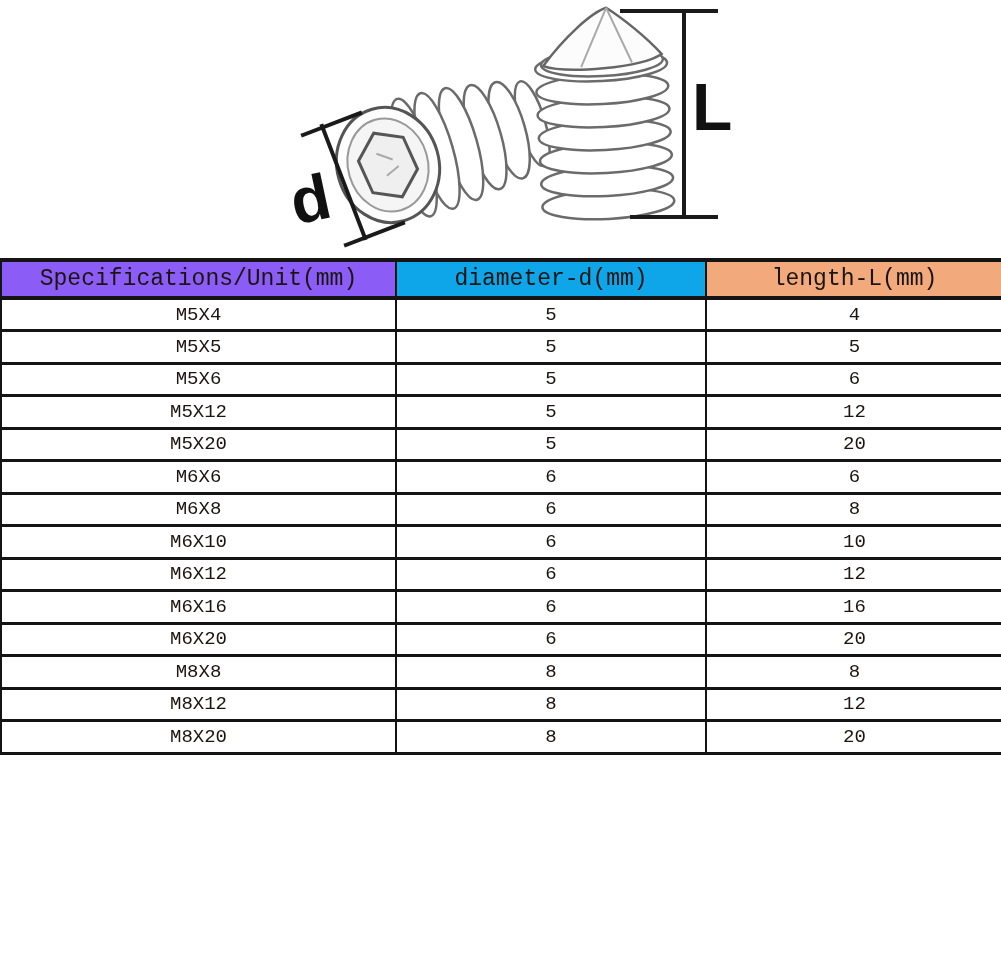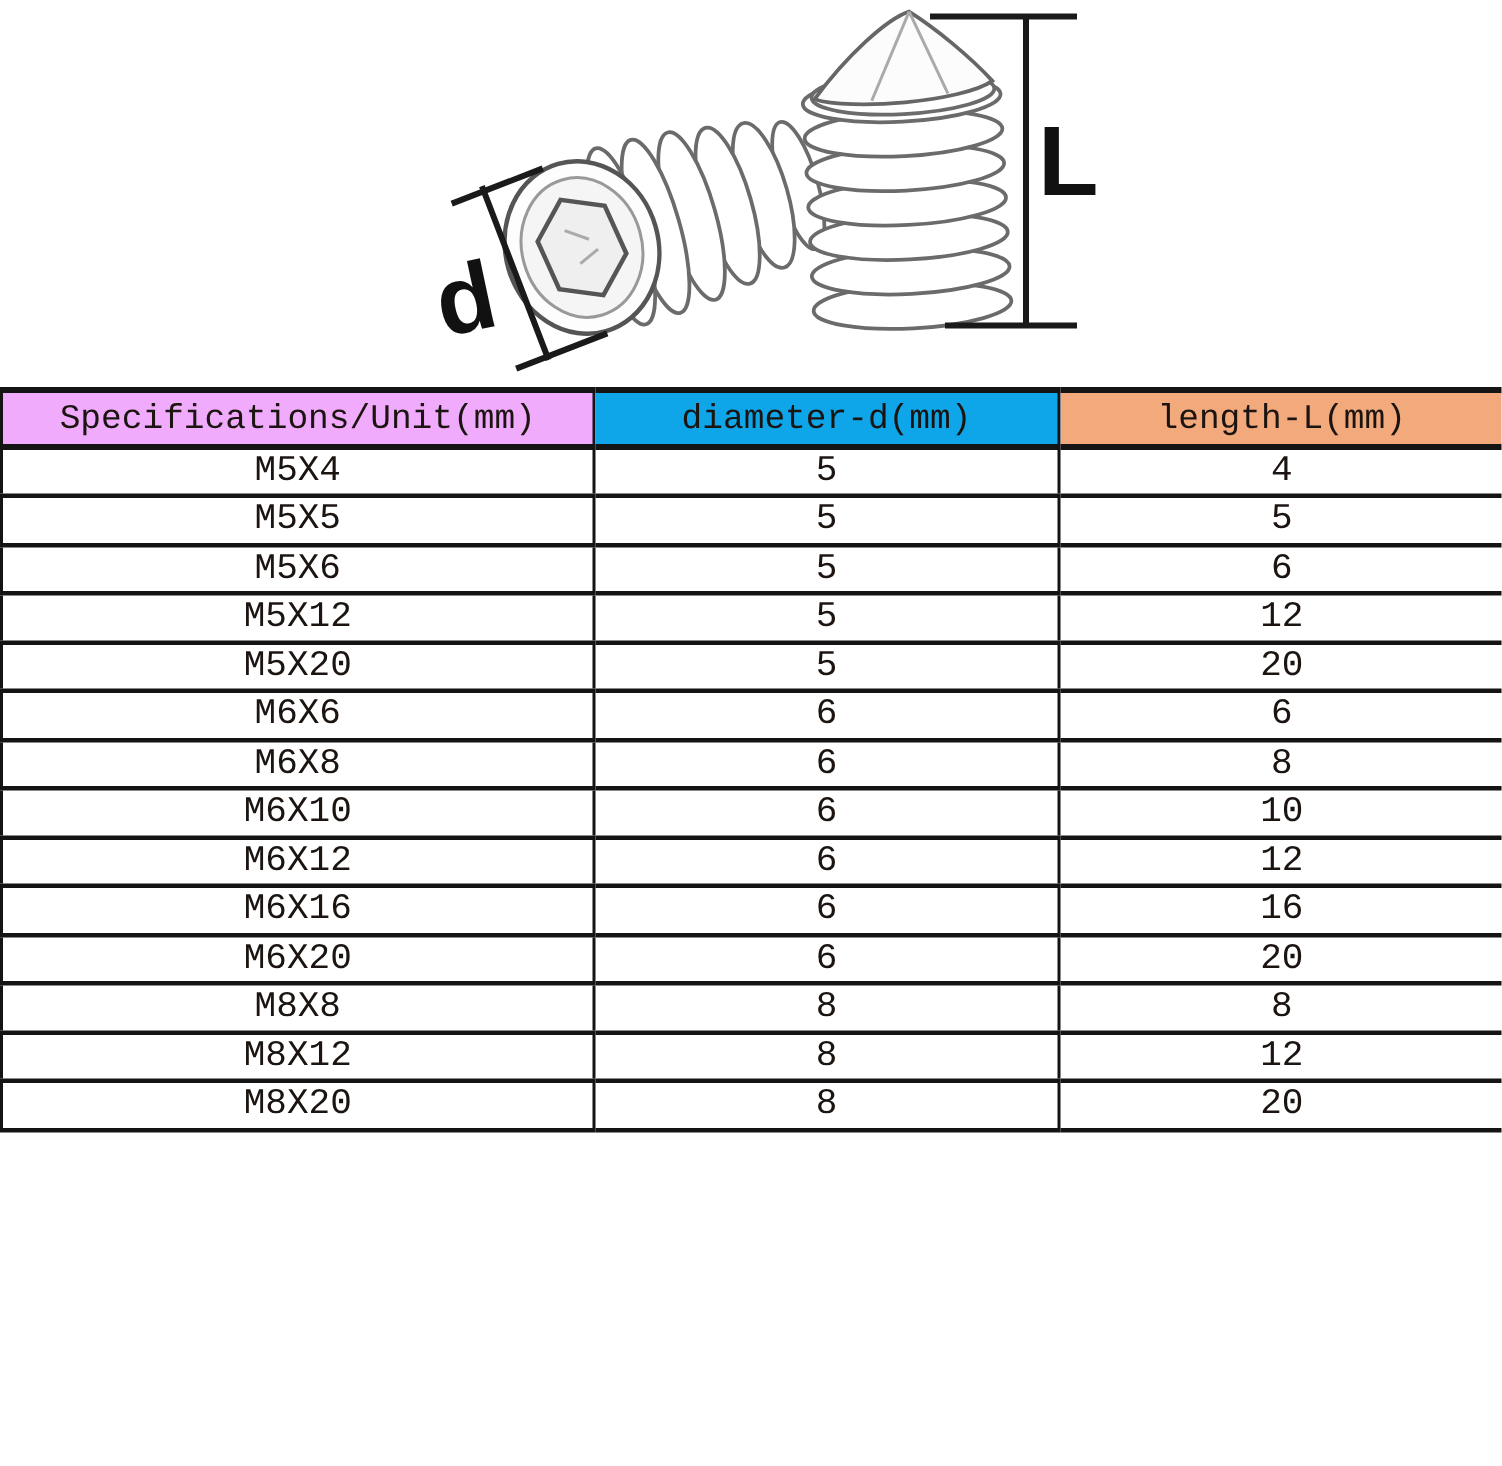--- a/index.html
+++ b/index.html
@@ -19,21 +19,21 @@
     border:2px solid #141414;
     border-top-width:3px; border-bottom-width:3px;
     text-align:center; vertical-align:middle;
     font-weight:normal;
     overflow:hidden; white-space:nowrap;
   }
   table.spec th {
     height:38px; font-size:23px;
     border-top-width:4px; border-bottom-width:4px;
   }
-  table.spec td { height:32.5px; font-size:24px; }
+  table.spec td { height:32.5px; font-size:19px; }
   table.spec th:last-child, table.spec td:last-child { border-right:none; }
   table.spec th:first-child, table.spec td:first-child { border-left-width:2px; }
 
   .scr-line { stroke:#1a1a1a; stroke-width:4; stroke-linecap:square; }
   .dim-label { font-family:"Liberation Sans","DejaVu Sans",sans-serif; font-weight:bold; fill:#111111; }
   .ridge { fill:#ffffff; stroke:#6b6b6b; stroke-width:2.5; }
   .facet { stroke:#aaaaaa; stroke-width:2; fill:none; }
 </style>
 </head>
 <body>
@@ -84,21 +84,21 @@
 </div>
 
 <table class="spec" style="color: rgb(27, 20, 16);">
   <colgroup>
     <col style="width:395px">
       <col style="width:310px">
       <col style="width:296px">
   </colgroup>
   <thead>
     <tr>
-      <th style="background: #f0abfc;">Specifications/Unit(mm)</th>
+      <th style="background: #8b5cf6;">Specifications/Unit(mm)</th>
       <th style="background: #0ea5e9;">diameter-d(mm)</th>
       <th style="background: rgb(242, 169, 124);">length-L(mm)</th>
     </tr>
   </thead>
   <tbody>
       <tr>
     <td>M5X4</td>
     <td>5</td>
     <td>4</td>
   </tr>

